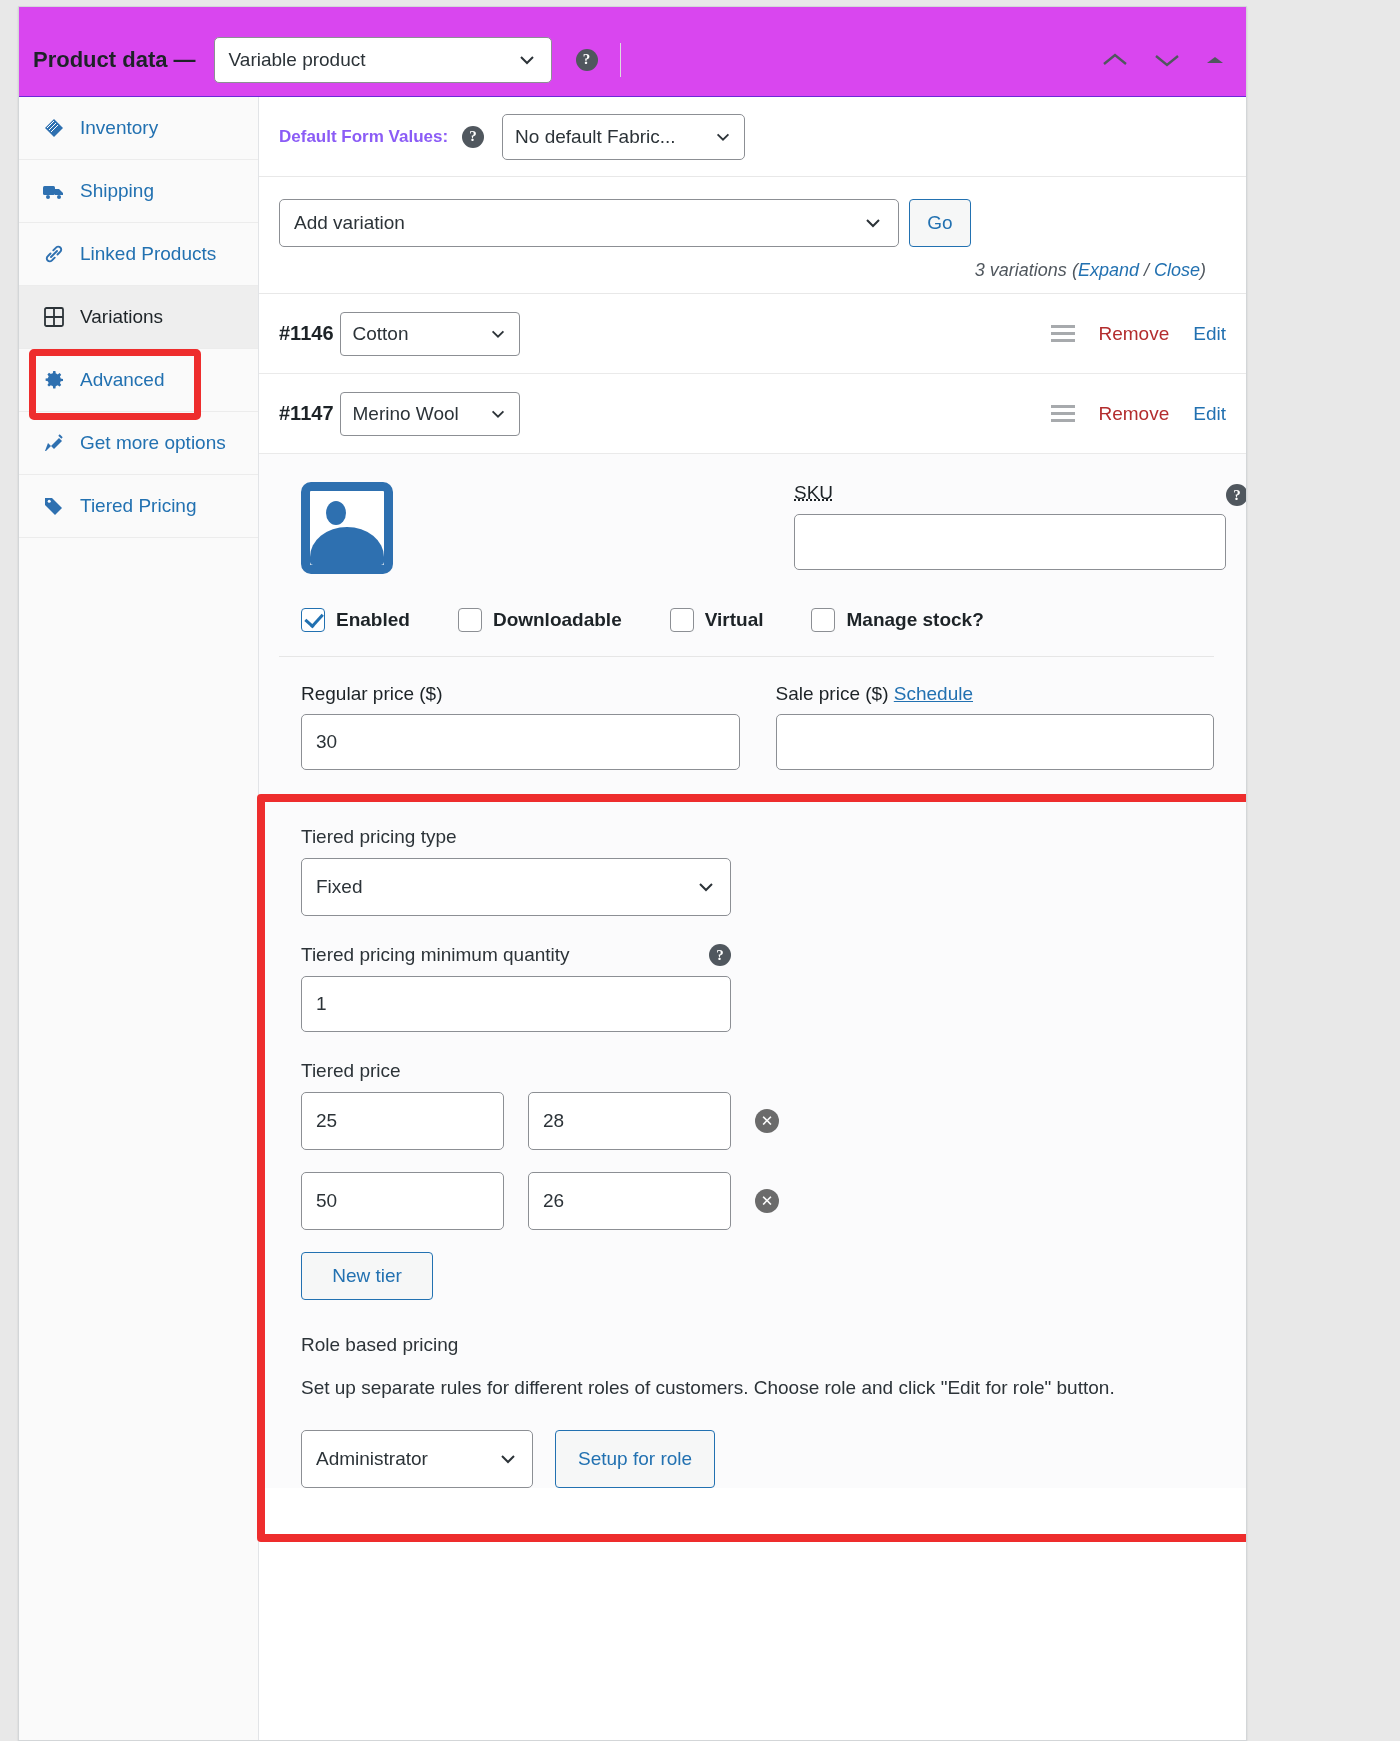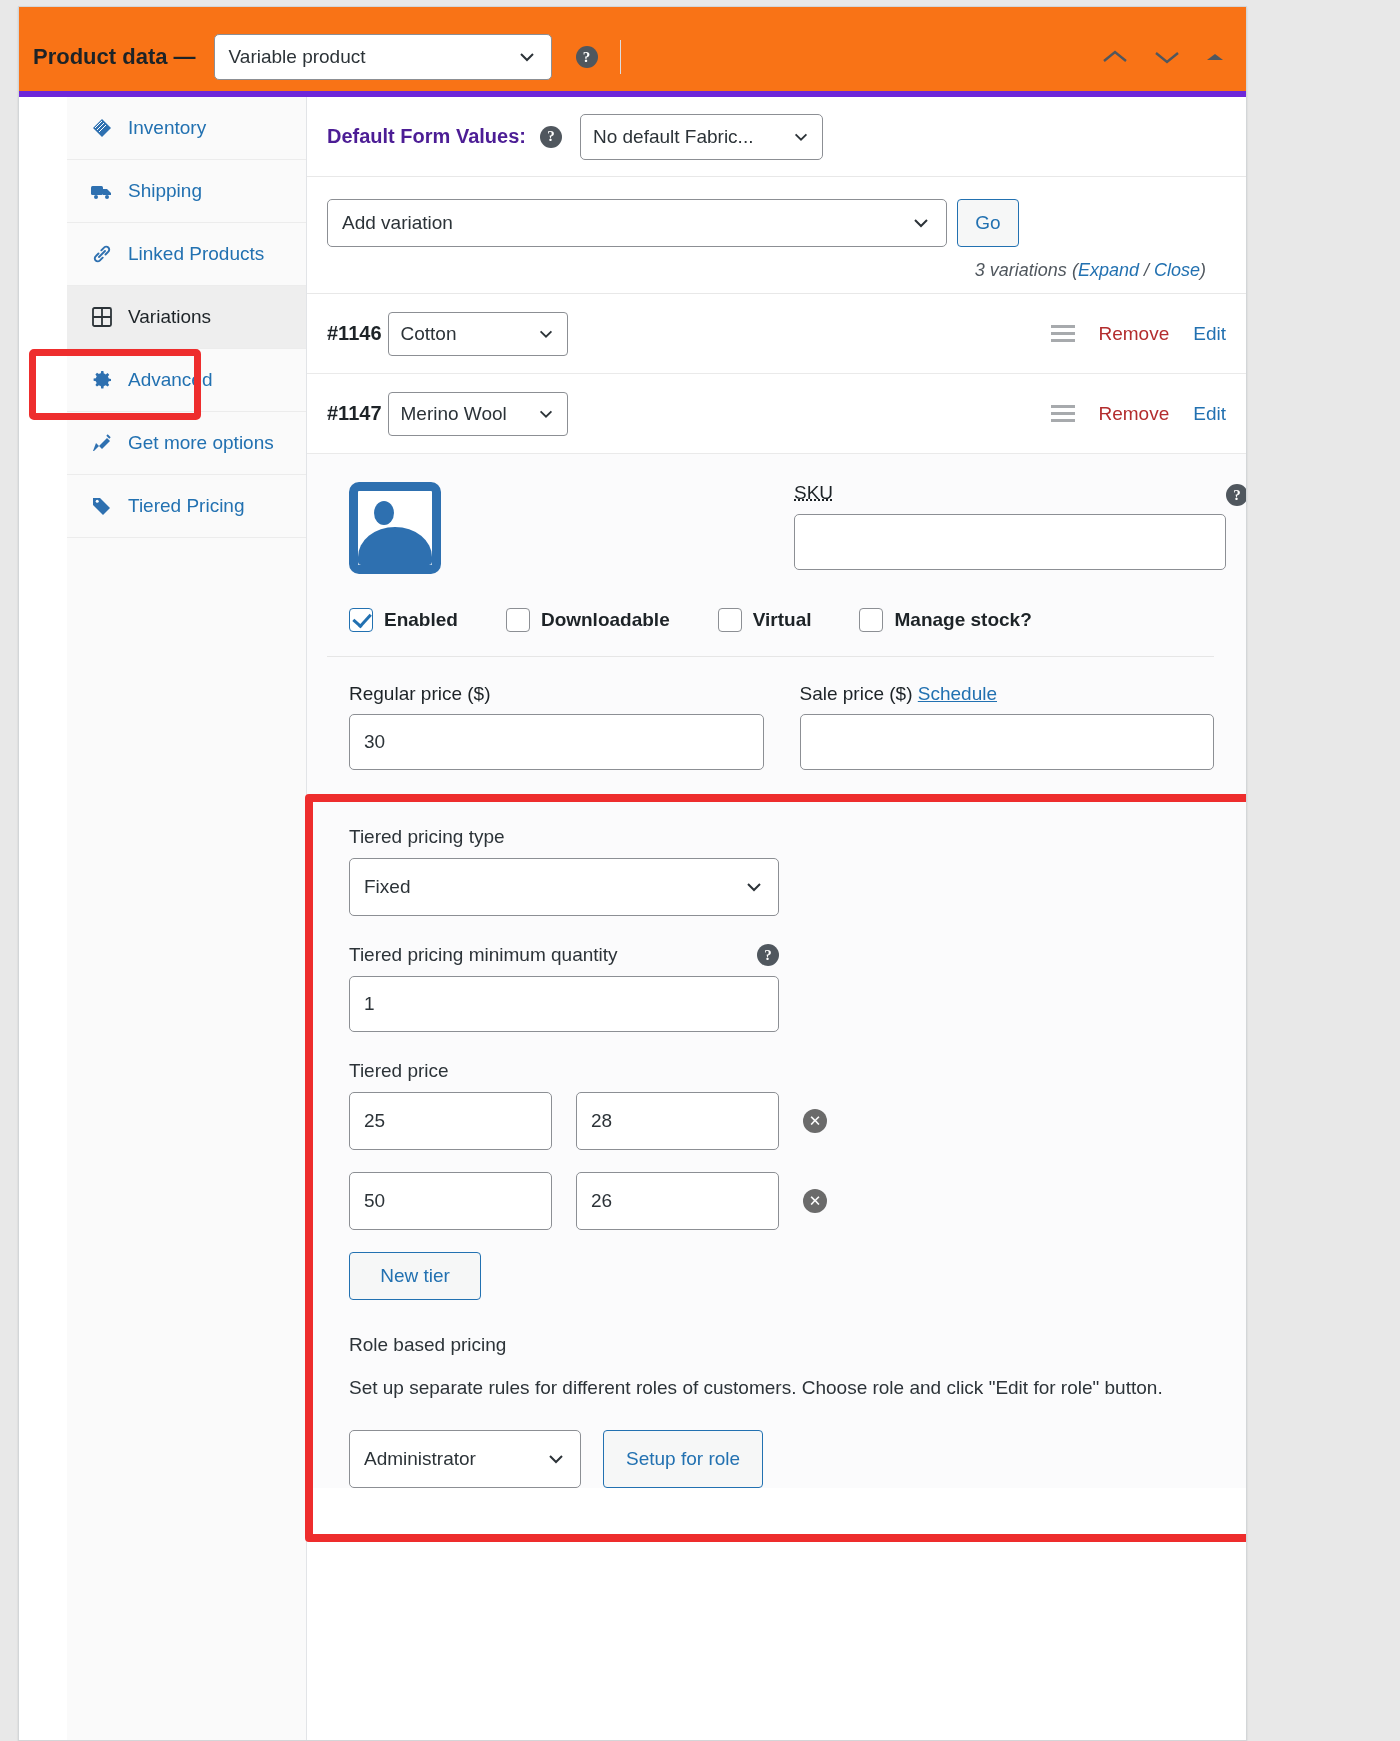--- a/index.html
+++ b/index.html
@@ -23,25 +23,25 @@
     height: 1735px;
     background: #ffffff;
     border: 1px solid #d3d6d8;
     box-shadow: 0 1px 2px rgba(0,0,0,.10);
     overflow: hidden;
   }
 
   
   .panel-header {
     height: 90px;
-    border-bottom: 6px solid #6d28d9;
+    border-bottom: 1px solid #6d28d9;
     display: flex;
     align-items: center;
     padding: 16px 20px 0 14px;
-    background: #f97316;
+    background: #d946ef;
     position: relative;
   }
   .panel-title {
     font-size: 22px;
     font-weight: bold;
     color: #1d2327;
     white-space: nowrap;
   }
   .type-select {
     margin-left: 18px;
@@ -80,21 +80,20 @@
     display: flex;
     align-items: center;
     gap: 22px;
   }
   .hdr-actions svg { display: block; }
 
   
   .body {
     display: flex;
     height: calc(100% - 90px);
-    padding-left: 48px;
   }
   .sidebar {
     width: 240px;
     min-width: 240px;
     background: #fafafa;
     border-right: 1px solid #e2e4e7;
     padding-top: 0;
   }
   .side-item {
     height: 63px;
@@ -136,23 +135,23 @@
   }
   .defaults-row {
     height: 80px;
     display: flex;
     align-items: center;
     padding-left: 20px;
     border-bottom: 1px solid #e8e8e8;
     background:#fff;
   }
   .defaults-label {
-    font-size: 20px;
+    font-size: 17px;
     font-weight: bold;
-    color: #4c1d95;
+    color: #8b5cf6;
   }
   .mini-help { margin-left: 14px; }
   .default-select {
     margin-left: 18px;
     width: 243px;
     height: 46px;
     border: 1px solid #8c8f94;
     border-radius: 5px;
     background: #fff;
     display: flex;

